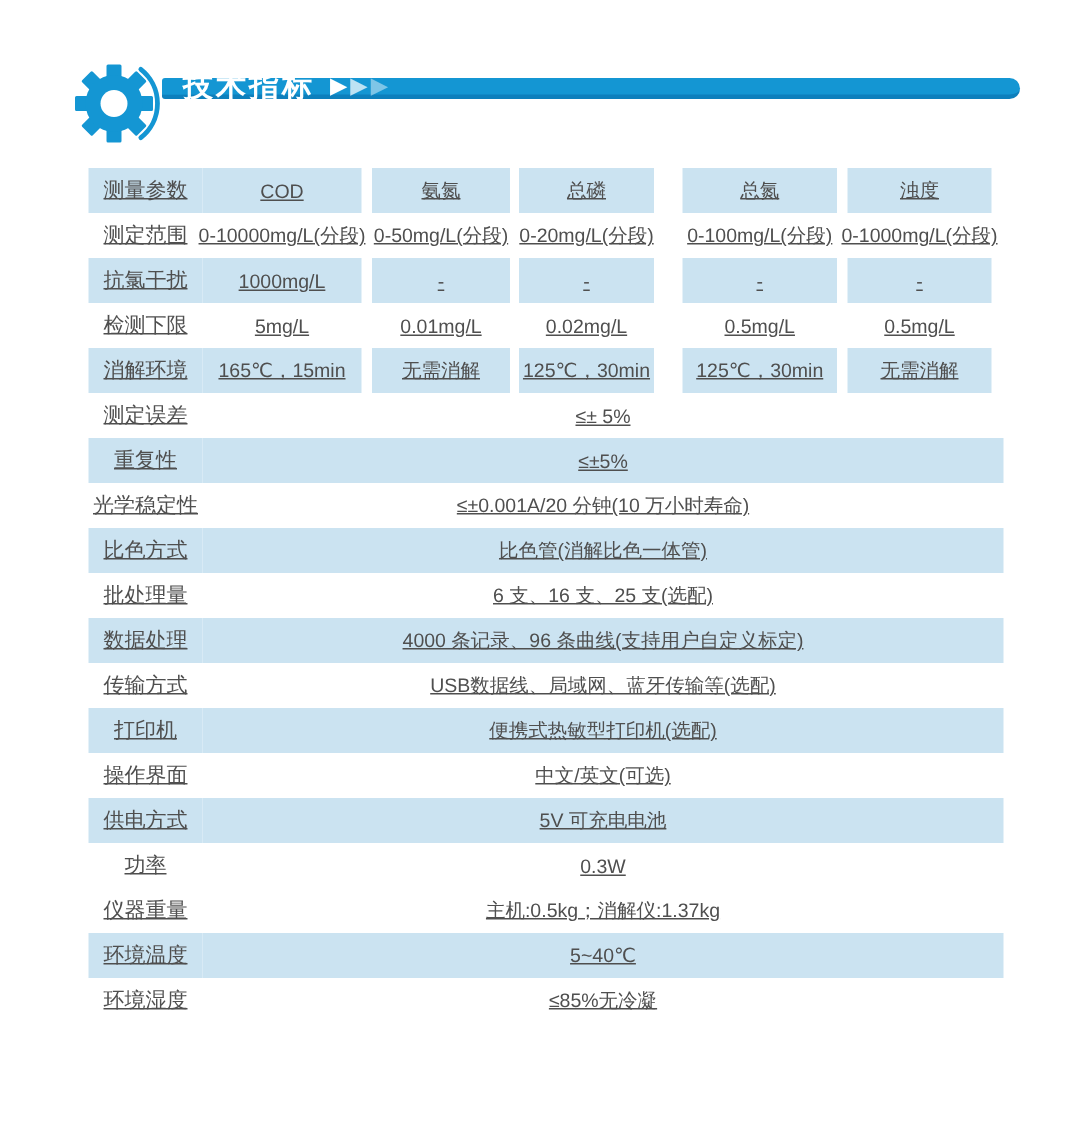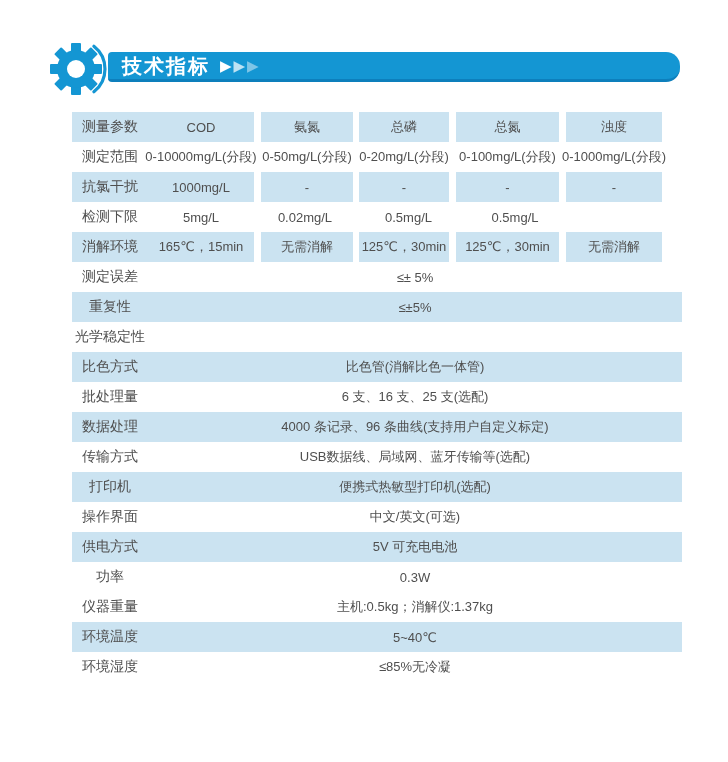--- a/index.html
+++ b/index.html
@@ -13,56 +13,56 @@
   }
   :root {
     --banner:#1496d3;
     --banner-edge:#0d7fbc;
     --row-blue:#cbe3f1;
     --ink:#4f4f4f;
   }
   
   .banner {
     position:absolute; left:108px; top:52px;
-    width:572px; height:30px;
+    width:572px; height:14px;
     background:var(--banner);
     border-radius:4px 14px 14px 4px;
     border-bottom:3px solid var(--banner-edge);
     display:flex; align-items:center;
   }
   .banner-title {
     color:#ffffff; font-size:20px; font-weight:bold;
     letter-spacing:2px; padding-left:14px; line-height:1;
   }
   .banner-arrows { display:flex; margin-left:10px; }
   .banner-arrows span { font-size:15px; line-height:1; margin-right:2px; }
   .arrow-1 { color:rgba(255,255,255,1); }
   .arrow-2 { color:rgba(255,255,255,0.72); }
   .arrow-3 { color:rgba(255,255,255,0.45); }
   .gear-svg { position:absolute; left:44px; top:36px; z-index:2; }
   
   .spec-table {
-    position:absolute; left:72px; top:112px; width:610px;
+    position:absolute; left:59px; top:112px; width:610px;text-decoration:underline;
   }
   .row {
     display:flex; height:30px; align-items:stretch;
     font-size:13px;
   }
   .row.blue .cell { background:var(--row-blue); }
   .cell {
     display:flex; align-items:center; justify-content:center;
     color:var(--ink); white-space:nowrap;
   }
   .cell.label {
     width:76px; font-size:14px; justify-content:center;
   }
   .cell.v0 { width:106px; }
   .cell.v1 { width:92px;  margin-left:7px; }
   .cell.v2 { width:90px;  margin-left:6px; }
-  .cell.v3 { width:103px; margin-left:7px; }
+  .cell.v3 { width:103px; margin-left:19px; }
   .cell.v4 { width:96px; margin-left:7px; }
   .cell.merged { flex:1; }
 </style>
 </head>
 <body>
 
 <svg class="gear-svg" width="70" height="66" viewBox="0 0 70 66">
   <g transform="translate(32,33)">
     <g fill="#1496d3" stroke="#ffffff" stroke-width="2">
       <rect x="-6" y="-27" width="12" height="54" rx="2"></rect>
@@ -107,20 +107,21 @@
         <div class="cell label">抗氯干扰</div>
         <div class="cell v0">1000mg/L</div>
         <div class="cell v1">-</div>
         <div class="cell v2">-</div>
         <div class="cell v3">-</div>
         <div class="cell v4">-</div>
       </div>
       <div class="row">
         <div class="cell label">检测下限</div>
         <div class="cell v0">5mg/L</div>
+        <div class="cell v1">0.01mg/L</div>
         <div class="cell v2">0.02mg/L</div>
         <div class="cell v3">0.5mg/L</div>
         <div class="cell v4">0.5mg/L</div>
       </div>
       <div class="row blue">
         <div class="cell label">消解环境</div>
         <div class="cell v0">165℃，15min</div>
         <div class="cell v1">无需消解</div>
         <div class="cell v2">125℃，30min</div>
         <div class="cell v3">125℃，30min</div>
@@ -131,20 +132,21 @@
       <div class="row">
         <div class="cell label">测定误差</div>
         <div class="cell merged">≤± 5%</div>
       </div>
       <div class="row blue">
         <div class="cell label">重复性</div>
         <div class="cell merged">≤±5%</div>
       </div>
       <div class="row">
         <div class="cell label">光学稳定性</div>
+        <div class="cell merged">≤±0.001A/20 分钟(10 万小时寿命)</div>
       </div>
       <div class="row blue">
         <div class="cell label">比色方式</div>
         <div class="cell merged">比色管(消解比色一体管)</div>
       </div>
       <div class="row">
         <div class="cell label">批处理量</div>
         <div class="cell merged">6 支、16 支、25 支(选配)</div>
       </div>
       <div class="row blue">

